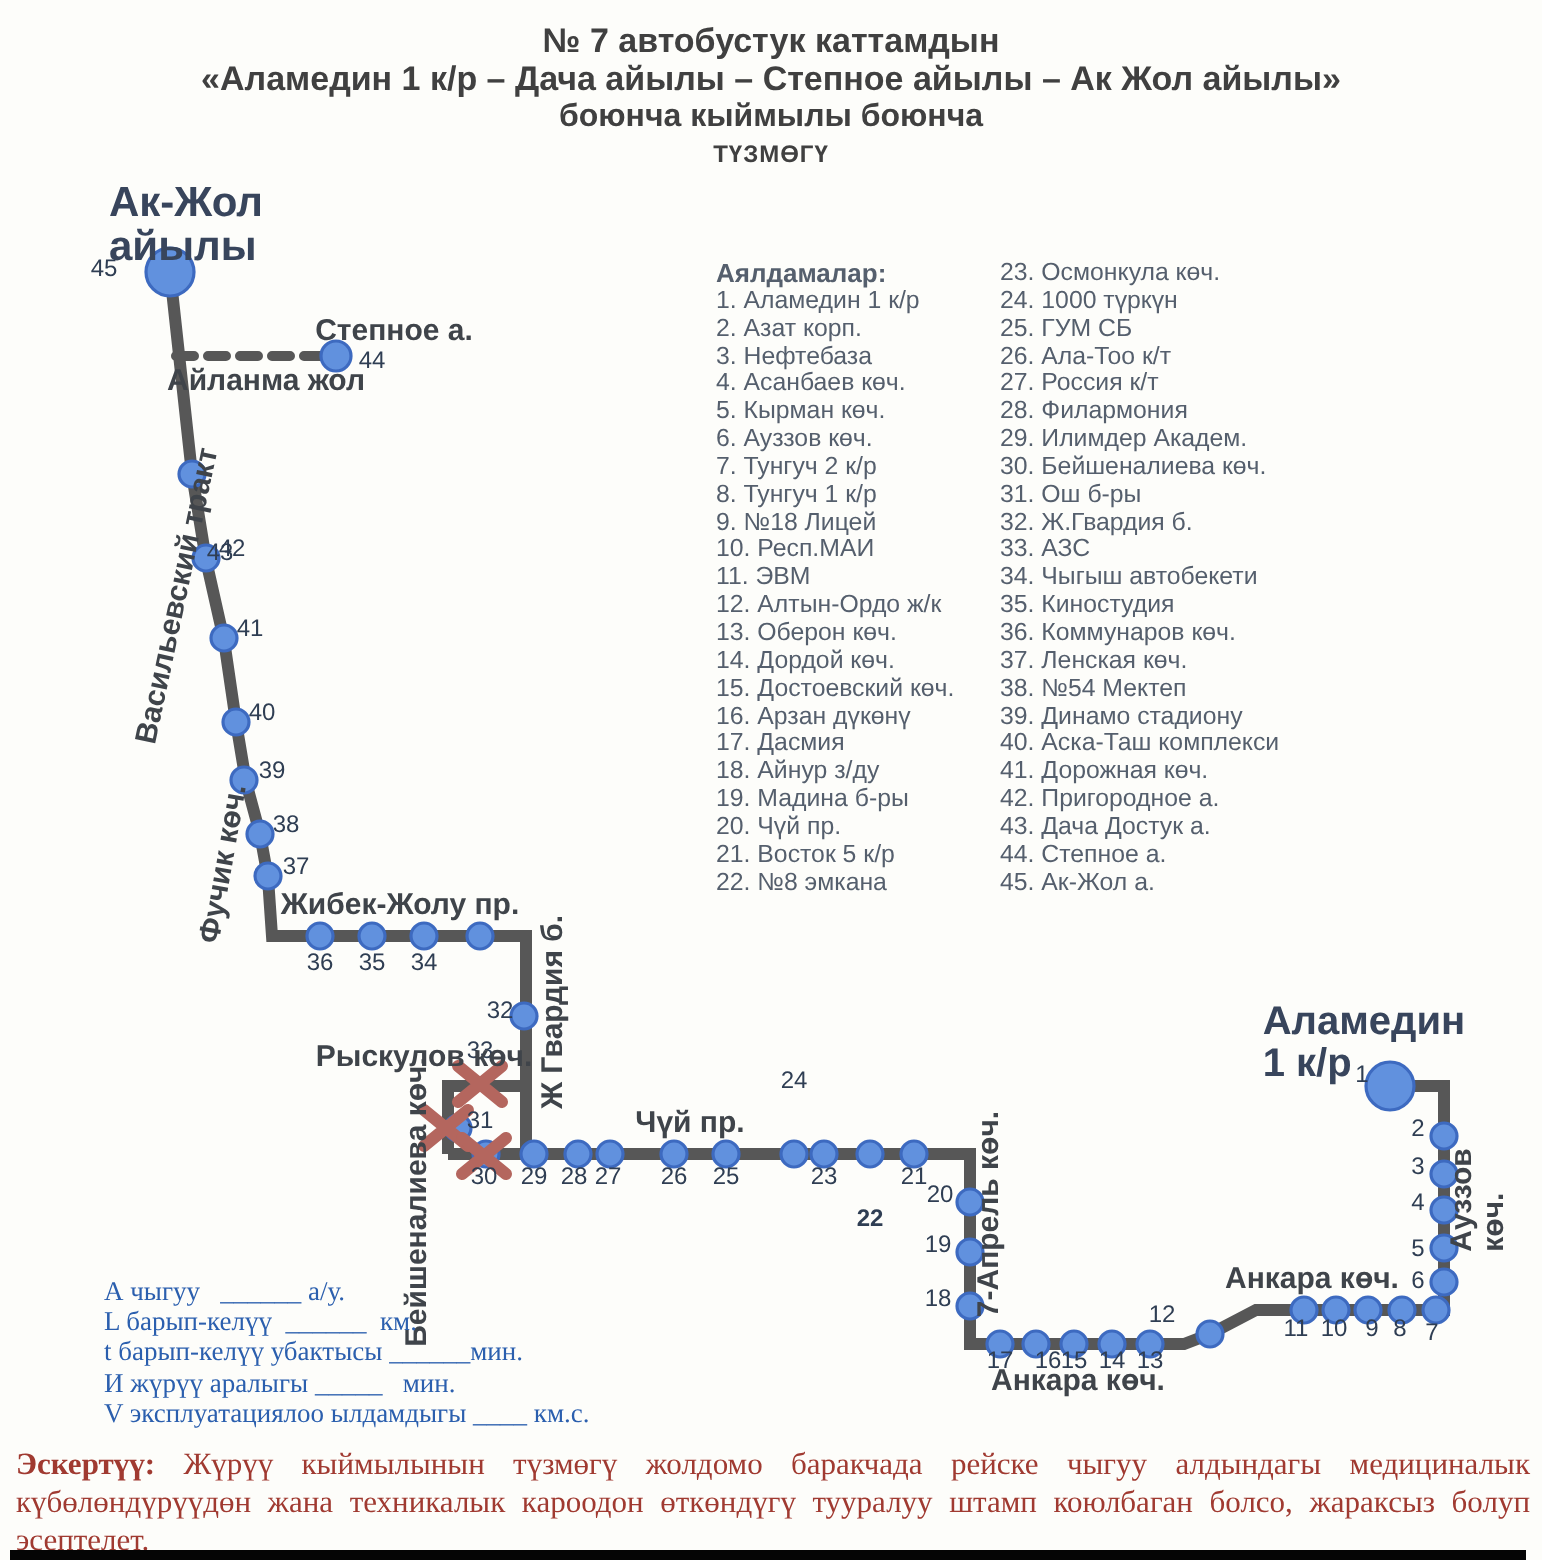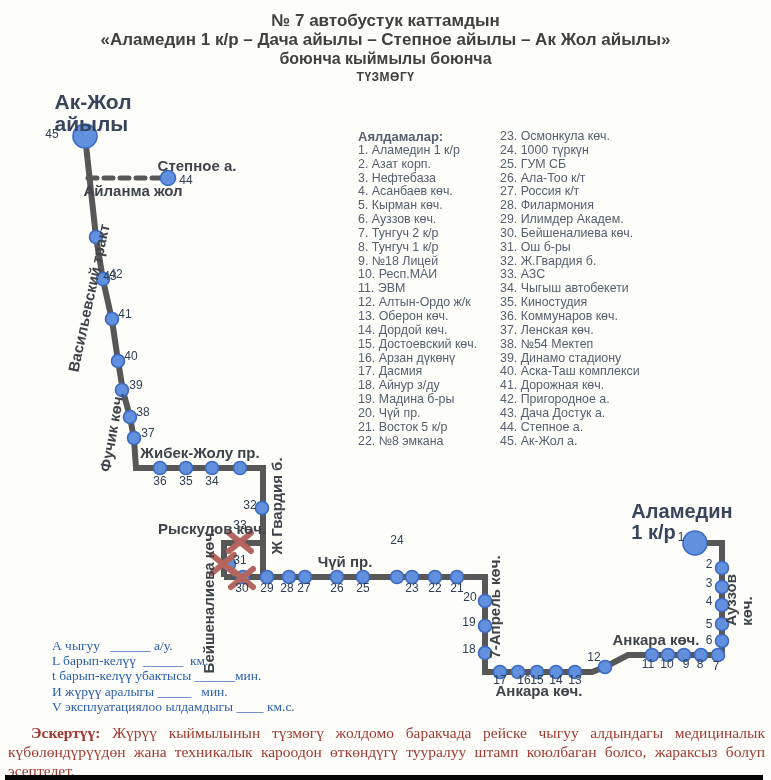--- a/index.html
+++ b/index.html
@@ -24,21 +24,21 @@
   .stop-num{position:absolute;transform:translate(-50%,-50%);font-size:12px;
             color:#2f3e53;font-weight:500;white-space:nowrap;}
   
   .legend{position:absolute;left:52px;top:638px;font-family:"Liberation Serif",serif;
           font-size:13.5px;line-height:15.2px;color:#2b5fae;}
   .legend div{white-space:pre;}
   
   .note{position:absolute;left:8px;top:723px;width:757px;margin:0;
         font-family:"Liberation Serif",serif;font-size:15.5px;line-height:19px;
         color:#a03a31;text-align:justify;}
-  .note-label{font-weight:700;margin-left:23px;}
+  .note-label{font-weight:700;}
   .bottom-bar{position:absolute;left:5px;top:775px;width:758px;height:5px;background:#050505;}
   #map-svg{position:absolute;left:0;top:0;}
 </style>
 </head>
 <body>
 
 <div class="page">
 
   <div class="header">
     <div class="t1">№ 7  автобустук каттамдын</div>
@@ -107,31 +107,31 @@
       <div class="stop-num" style="left: 709px; top: 564px;">2</div>
       <div class="stop-num" style="left: 709px; top: 583px;">3</div>
       <div class="stop-num" style="left: 709px; top: 601px;">4</div>
       <div class="stop-num" style="left: 709px; top: 624px;">5</div>
       <div class="stop-num" style="left: 709px; top: 640px;">6</div>
       <div class="stop-num" style="left: 716px; top: 666px;">7</div>
       <div class="stop-num" style="left: 700px; top: 664px;">8</div>
       <div class="stop-num" style="left: 686px; top: 664px;">9</div>
       <div class="stop-num" style="left: 667px; top: 664px;">10</div>
       <div class="stop-num" style="left: 648px; top: 664px;">11</div>
-      <div class="stop-num" style="left: 594px; top: 657px;">12</div>
+      <div class="stop-num" style="left: 581px; top: 657px;">12</div>
       <div class="stop-num" style="left: 575px; top: 680px;">13</div>
       <div class="stop-num" style="left: 556px; top: 680px;">14</div>
       <div class="stop-num" style="left: 537px; top: 680px;">15</div>
       <div class="stop-num" style="left: 524px; top: 680px;">16</div>
       <div class="stop-num" style="left: 500px; top: 680px;">17</div>
       <div class="stop-num" style="left: 469px; top: 649px;">18</div>
       <div class="stop-num" style="left: 469px; top: 622px;">19</div>
       <div class="stop-num" style="left: 470px; top: 597px;">20</div>
       <div class="stop-num" style="left: 457px; top: 588px;">21</div>
-      <div class="stop-num" style="left: 435px; top: 588px;">22</div>
+      <div class="stop-num" style="left: 435px; top: 609px; font-weight: bold;">22</div>
       <div class="stop-num" style="left: 412px; top: 588px;">23</div>
       <div class="stop-num" style="left: 397px; top: 540px;">24</div>
       <div class="stop-num" style="left: 363px; top: 588px;">25</div>
       <div class="stop-num" style="left: 337px; top: 588px;">26</div>
       <div class="stop-num" style="left: 304px; top: 588px;">27</div>
       <div class="stop-num" style="left: 287px; top: 588px;">28</div>
       <div class="stop-num" style="left: 267px; top: 588px;">29</div>
       <div class="stop-num" style="left: 242px; top: 588px;">30</div>
       <div class="stop-num" style="left: 240px; top: 560px;">31</div>
       <div class="stop-num" style="left: 250px; top: 505px;">32</div>

